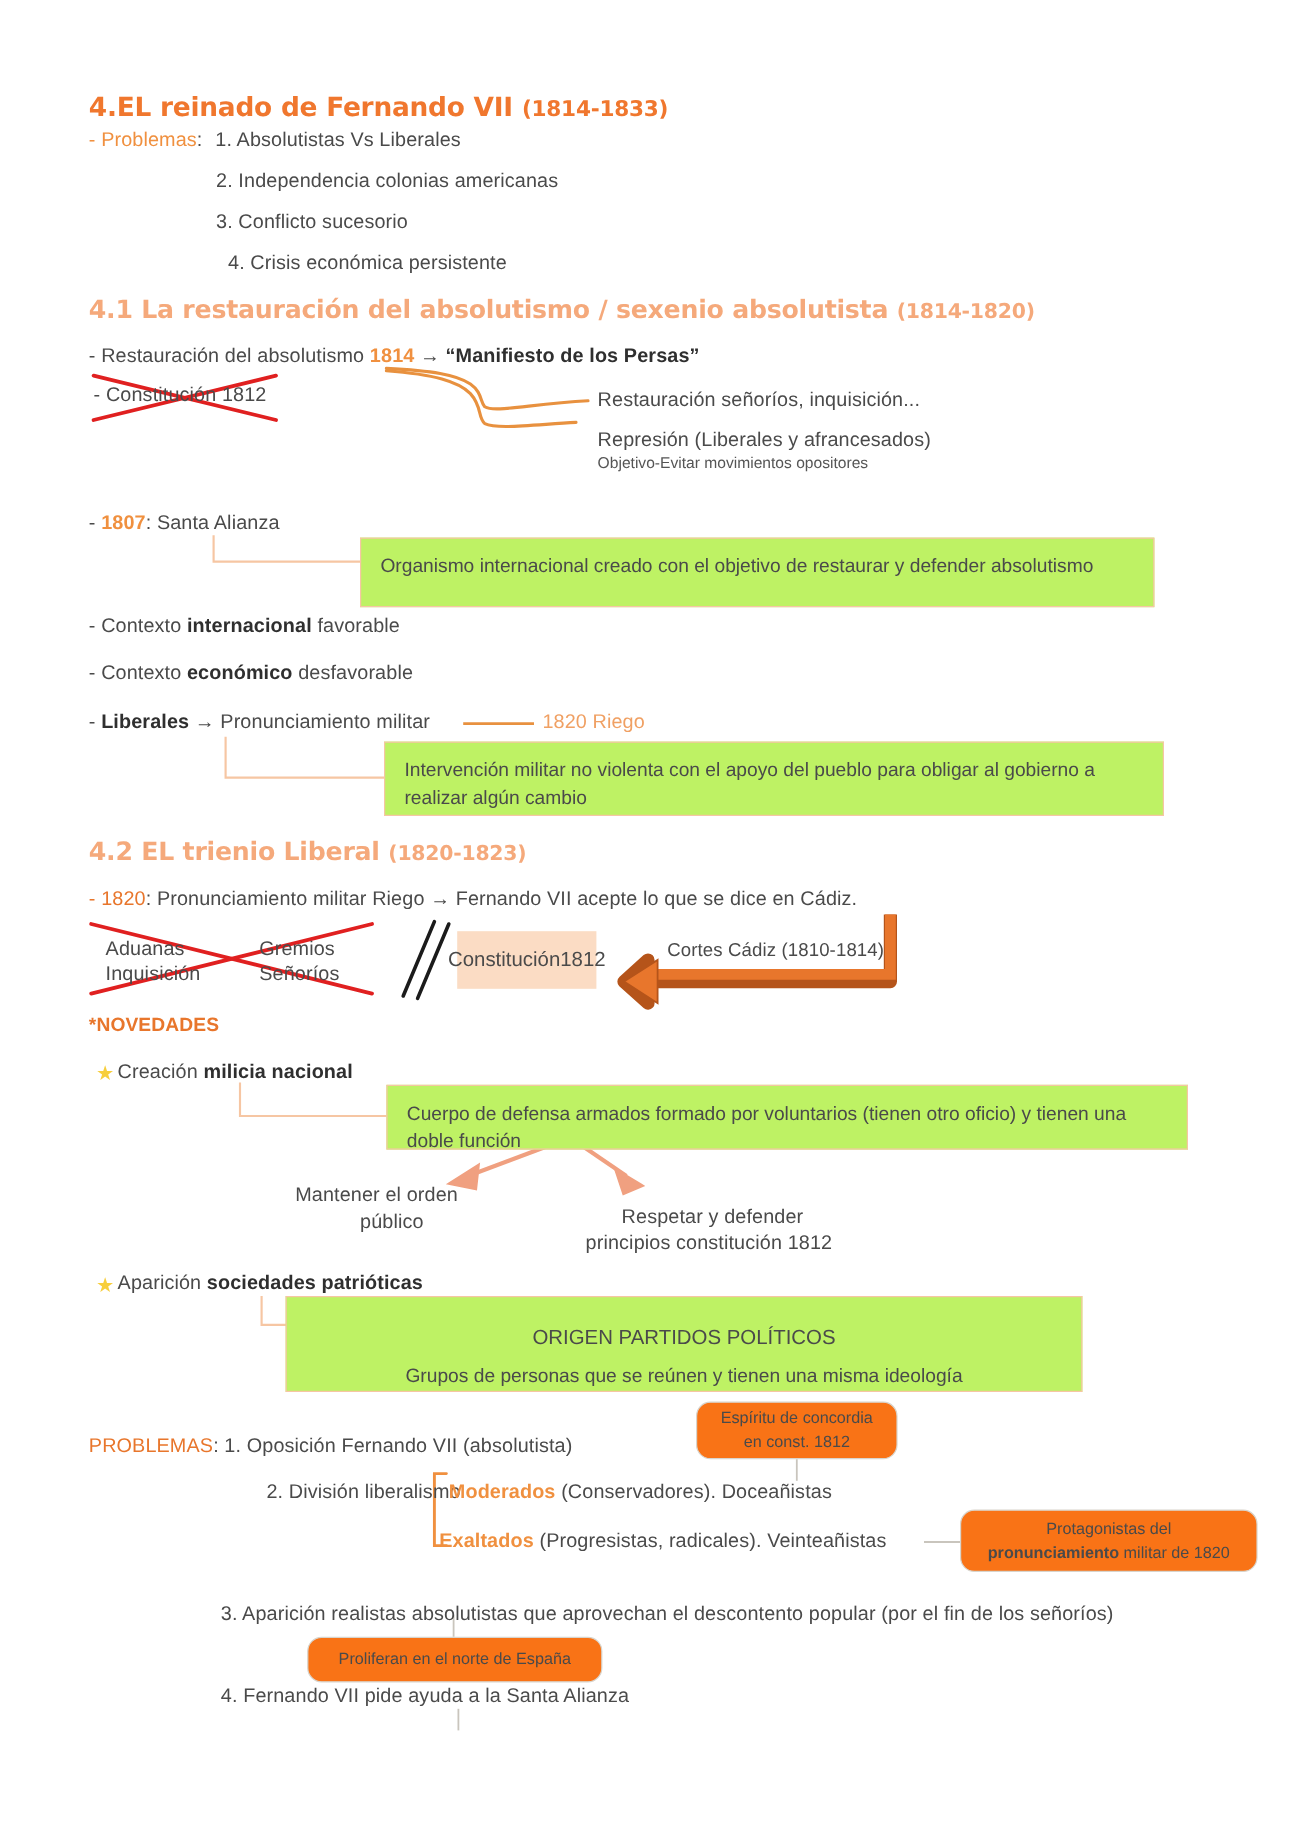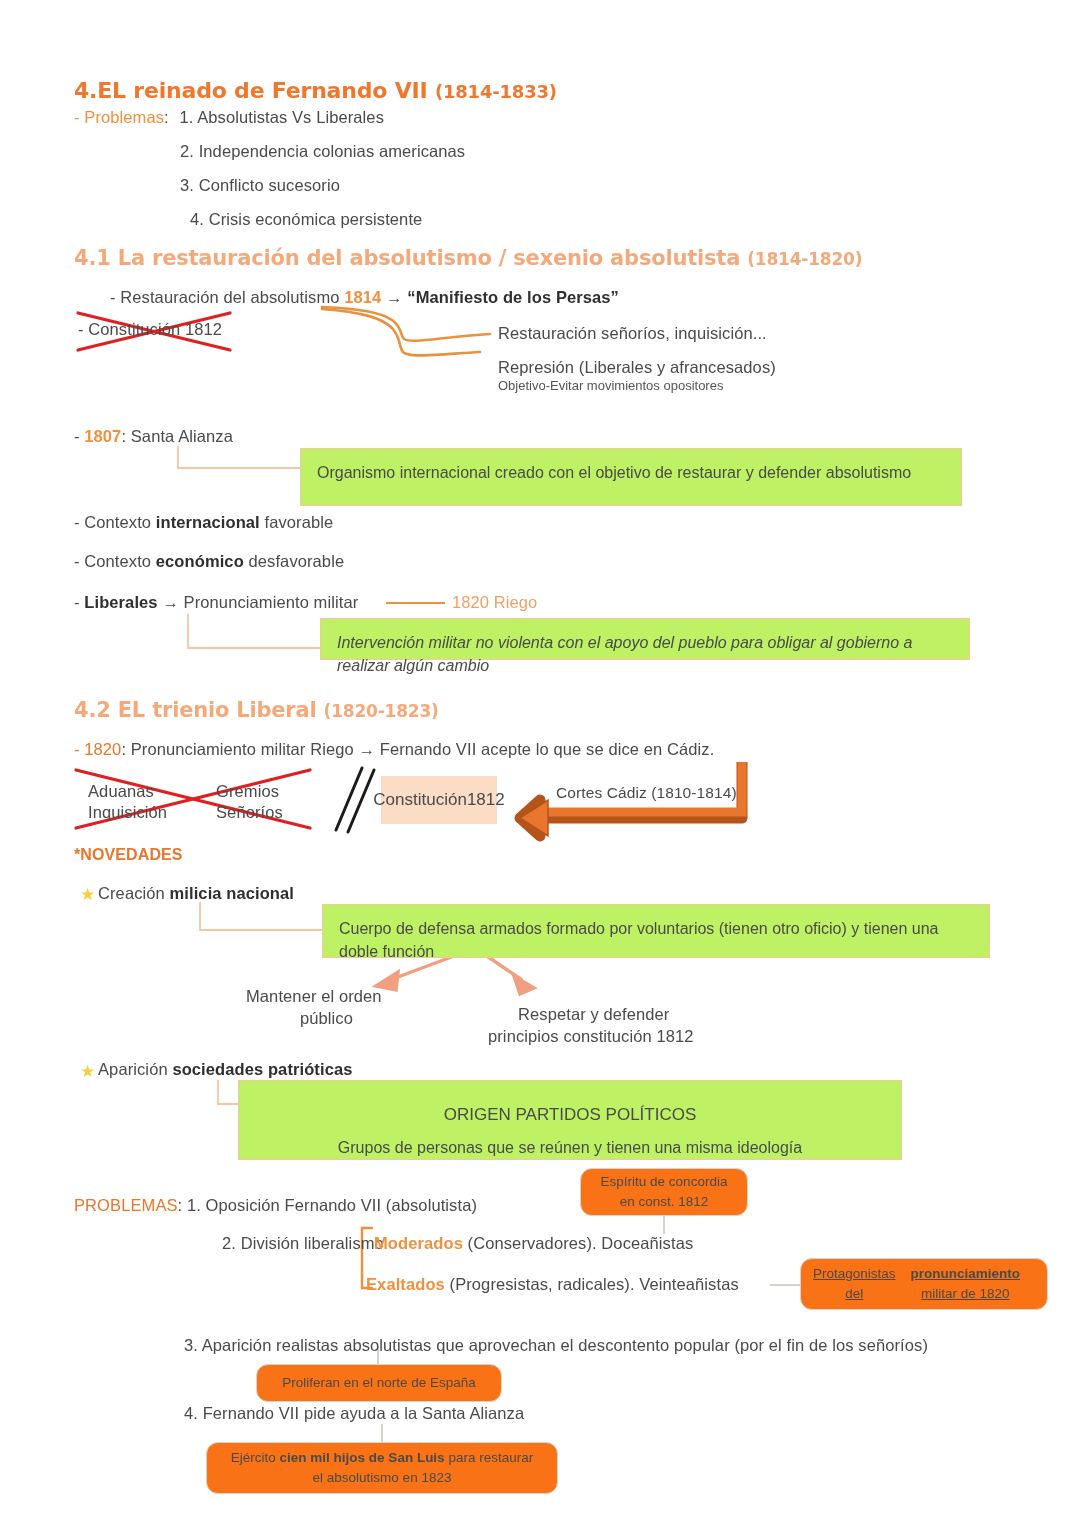--- a/index.html
+++ b/index.html
@@ -189,21 +189,21 @@
   </div>
   <div class="txt" style="left:180px; top:142px;">2. Independencia colonias americanas</div>
   <div class="txt" style="left:180px; top:176px;">3. Conflicto sucesorio</div>
   <div class="txt" style="left:190px; top:210px;">4. Crisis económica persistente</div>
 
   <div class="h-sub" style="left:74px; top:246px;">
     <span>4.1 La restauración del absolutismo / sexenio absolutista</span>
     <span class="yrs">(1814-1820)</span>
   </div>
 
-  <div class="txt" style="left:74px; top:288px;margin-left:36px;">
+  <div class="txt" style="left:74px; top:288px;">
     <span>- Restauración del absolutismo </span><span class="or">1814</span><span> → </span><span class="bold">“Manifiesto de los Persas”</span>
   </div>
 
   <div class="txt" style="left:78px; top:320px;">- Constitución 1812</div>
 
   <div class="txt" style="left:498px; top:324px;">Restauración señoríos, inquisición...</div>
   <div class="txt" style="left:498px; top:358px;">Represión (Liberales y afrancesados)</div>
   <div class="small" style="left:498px; top:378px;">Objetivo-Evitar movimientos opositores</div>
 
   <div class="txt" style="left:74px; top:427px;">
@@ -218,21 +218,21 @@
 
   <div class="txt" style="left:74px; top:552px;">
     <span>- Contexto </span><span class="bold">económico</span><span> desfavorable</span>
   </div>
 
   <div class="txt" style="left:74px; top:593px;">
     <span>- </span><span class="bold">Liberales</span><span> → Pronunciamiento militar</span>
   </div>
   <div class="txt" style="left:452px; top:593px; color:#F0A063;">1820 Riego</div>
 
-  <div class="box-peach" style="left:320px; top:618px; width:650px; height:42px;font-style:italic;">Intervención militar no violenta con el apoyo del pueblo para obligar al gobierno a realizar algún cambio</div>
+  <div class="box-peach" style="left:320px; top:618px; width:650px; height:62px;">Intervención militar no violenta con el apoyo del pueblo para obligar al gobierno a realizar algún cambio</div>
 
   <div class="h-sub" style="left:74px; top:698px;">
     <span>4.2 EL trienio Liberal</span>
     <span class="yrs">(1820-1823)</span>
   </div>
 
   <div class="txt" style="left:74px; top:740px;">
     <span class="or-d">- 1820</span><span>: Pronunciamiento militar Riego → Fernando VII acepte lo que se dice en Cádiz.</span>
   </div>
 
@@ -282,29 +282,25 @@
   </div>
 
   <div class="txt" style="left:184px; top:1234px;margin-left:38px;">2. División liberalismo</div>
   <div class="txt" style="left:374px; top:1234px;">
     <span class="or">Moderados</span><span> (Conservadores). Doceañistas</span>
   </div>
   <div class="txt" style="left:366px; top:1275px;">
     <span class="or">Exaltados</span><span> (Progresistas, radicales). Veinteañistas</span>
   </div>
 
-  <div class="box-note" style="left:800px; top:1258px; width:248px; height:52px; flex-direction:row;text-decoration:underline;">
+  <div class="box-note" style="left:800px; top:1258px; width:248px; height:52px; flex-direction:column;">
     <span>Protagonistas del</span>
     <span><b>pronunciamiento</b><span> militar de 1820</span></span>
   </div>
 
   <div class="txt" style="left:184px; top:1336px;">3. Aparición realistas absolutistas que aprovechan el descontento popular (por el fin de los señoríos)</div>
 
   <div class="box-note" style="left:256px; top:1364px; width:246px; height:38px;">Proliferan en el norte de España</div>
 
   <div class="txt" style="left:184px; top:1404px;">4. Fernando VII pide ayuda a la Santa Alianza</div>
 
-  <div class="box-note" style="left:206px; top:1442px; width:352px; height:52px; flex-direction:column;">
-    <span><span>Ejército </span><b>cien mil hijos de San Luis</b><span> para restaurar</span></span>
-    <span>el absolutismo en 1823</span>
-  </div>
 
 </div>
 
 </body></html>

